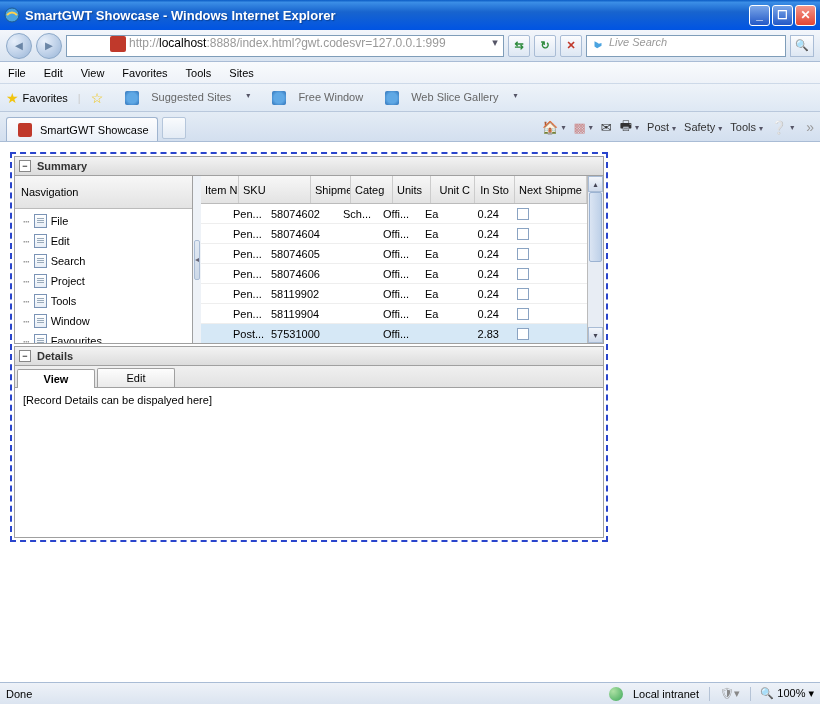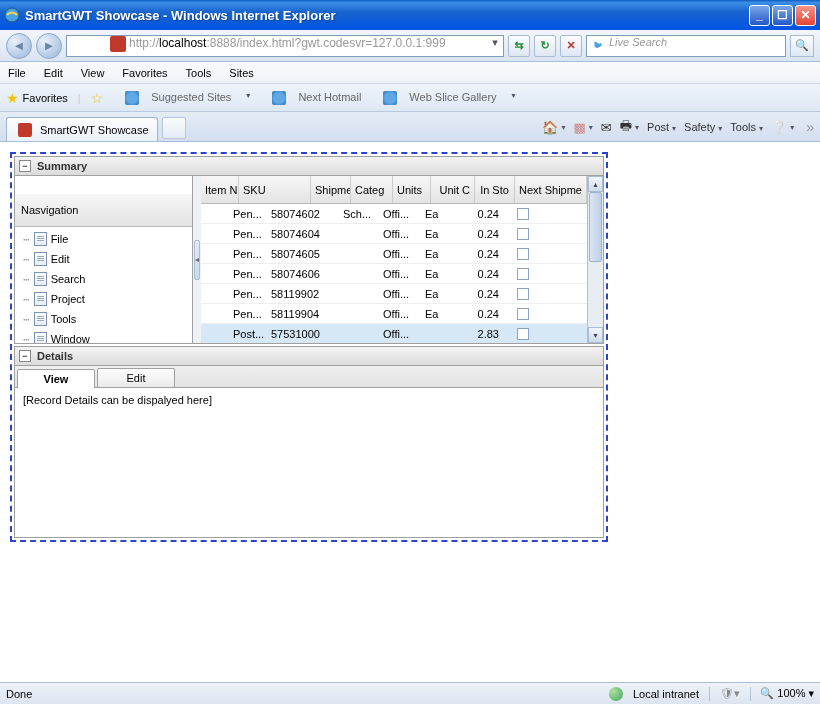--- a/index.html
+++ b/index.html
@@ -53,21 +53,21 @@
 .dashed-box { border:2px dashed #2a45cc; width:598px; padding:2px; }
 
 
 .sect-hdr { height:20px; background:linear-gradient(to bottom,#f3f3f3,#dcdcdc); border:1px solid #a0a0a0; display:flex; align-items:center; padding:0 4px; font-weight:bold; gap:6px; color:#333; }
 .sect-toggle { width:12px; height:12px; border:1px solid #888; background:#fff; display:flex; align-items:center; justify-content:center; font-size:9px; line-height:1; color:#333; }
 
 .summary-body { display:flex; border:1px solid #a0a0a0; border-top:none; height:168px; }
 
 
 .nav-pane { width:178px; border-right:1px solid #a0a0a0; display:flex; flex-direction:column; }
-.nav-hdr { height:20px; background:linear-gradient(to bottom,#f7f7f7,#e3e3e3); border-bottom:1px solid #bbb; display:flex; align-items:center; padding:16px 6px;margin-top:18px; }
+.nav-hdr { height:20px; background:linear-gradient(to bottom,#f7f7f7,#e3e3e3); border-bottom:1px solid #bbb; display:flex; align-items:center; padding:16px 6px; }
 .tree { flex:1; overflow:auto; padding:2px 0; }
 .tree-row { height:20px; display:flex; align-items:center; padding-left:8px; gap:4px; }
 .tree-conn { color:#999; font-family:monospace; }
 .page-ico { width:13px; height:14px; border:1px solid #7a93b5; background:linear-gradient(to bottom,#fff,#e8eef6); display:inline-block; position:relative; }
 .page-ico::after{ content:""; position:absolute; top:3px; left:2px; width:7px; height:1px; background:#9ab; box-shadow:0 2px #9ab,0 4px #9ab; }
 
 .splitter { width:8px; background:#eef2f7; display:flex; align-items:center; justify-content:center; }
 .splitter-handle { width:6px; height:40px; background:linear-gradient(to bottom,#e3eaf3,#cdd9e8); border:1px solid #a9bcd5; border-radius:2px; color:#667; display:flex;align-items:center;justify-content:center;font-size:8px; }
 
 
@@ -151,21 +151,21 @@
       <span>Favorites</span>
     </div>
   <span style="color:#ccc">|</span>
   <span class="star">☆</span>
   <div class="lnk dd-arr">
       <span class="e-ico"></span>
       <span>Suggested Sites</span>
     </div>
   <div class="lnk">
       <span class="e-ico"></span>
-      <span>Next Hotmail</span>
+      <span>Free Window</span>
     </div>
   <div class="lnk dd-arr">
       <span class="e-ico"></span>
       <span>Web Slice Gallery</span>
     </div>
 </div>
 
 <div class="tabbar">
   <div class="tab">
     <span class="addr-icon" style="width:14px;height:14px"></span>

